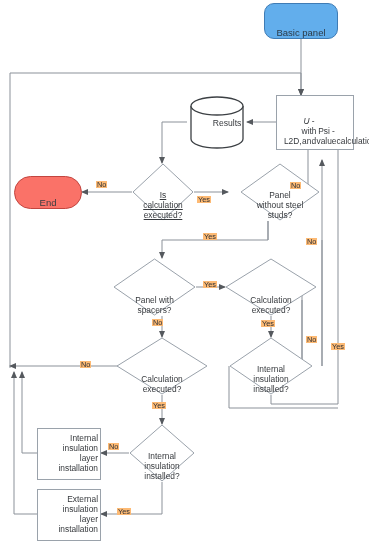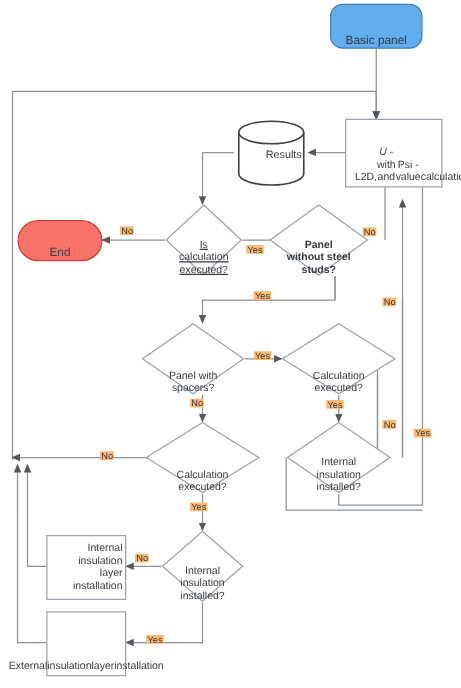--- a/index.html
+++ b/index.html
@@ -112,21 +112,21 @@
     <svg class="shape" viewBox="0 0 62 58" preserveAspectRatio="none">
       <polygon points="31,1 61,29 31,57 1,29" fill="#ffffff" stroke="#9aa2ab" stroke-width="1"></polygon>
     </svg>
     <div class="txt">
       <div>Is</div>
       <div>calculation</div>
       <div>executed?</div>
     </div>
   </div>
 
-  <div class="node dia" style="left:215px;top:163px;width:80px;height:58px;font-weight:bold;">
+  <div class="node dia" style="left:240px;top:163px;width:80px;height:58px;">
     <svg class="shape" viewBox="0 0 80 58" preserveAspectRatio="none">
       <polygon points="40,1 79,29 40,57 1,29" fill="#ffffff" stroke="#9aa2ab" stroke-width="1"></polygon>
     </svg>
     <div class="txt">
       <div>Panel</div>
       <div>without steel</div>
       <div>studs?</div>
     </div>
   </div>
 
@@ -182,21 +182,21 @@
     </div>
   </div>
 
   <div class="node proc" style="left:37px;top:428px;width:64px;height:52px;flex-direction:column;">
     <span>Internal</span>
     <span>insulation</span>
     <span>layer</span>
     <span>installation</span>
   </div>
 
-  <div class="node proc" style="left:37px;top:489px;width:64px;height:52px;">
+  <div class="node proc" style="left:37px;top:489px;width:64px;height:52px;flex-direction:column;">
     <span>External</span>
     <span>insulation</span>
     <span>layer</span>
     <span>installation</span>
   </div>
 
   <span class="edgelabel" style="left:96px;top:181px;">No</span>
   <span class="edgelabel" style="left:197px;top:196px;">Yes</span>
   <span class="edgelabel" style="left:290px;top:182px;">No</span>
   <span class="edgelabel" style="left:203px;top:233px;">Yes</span>

